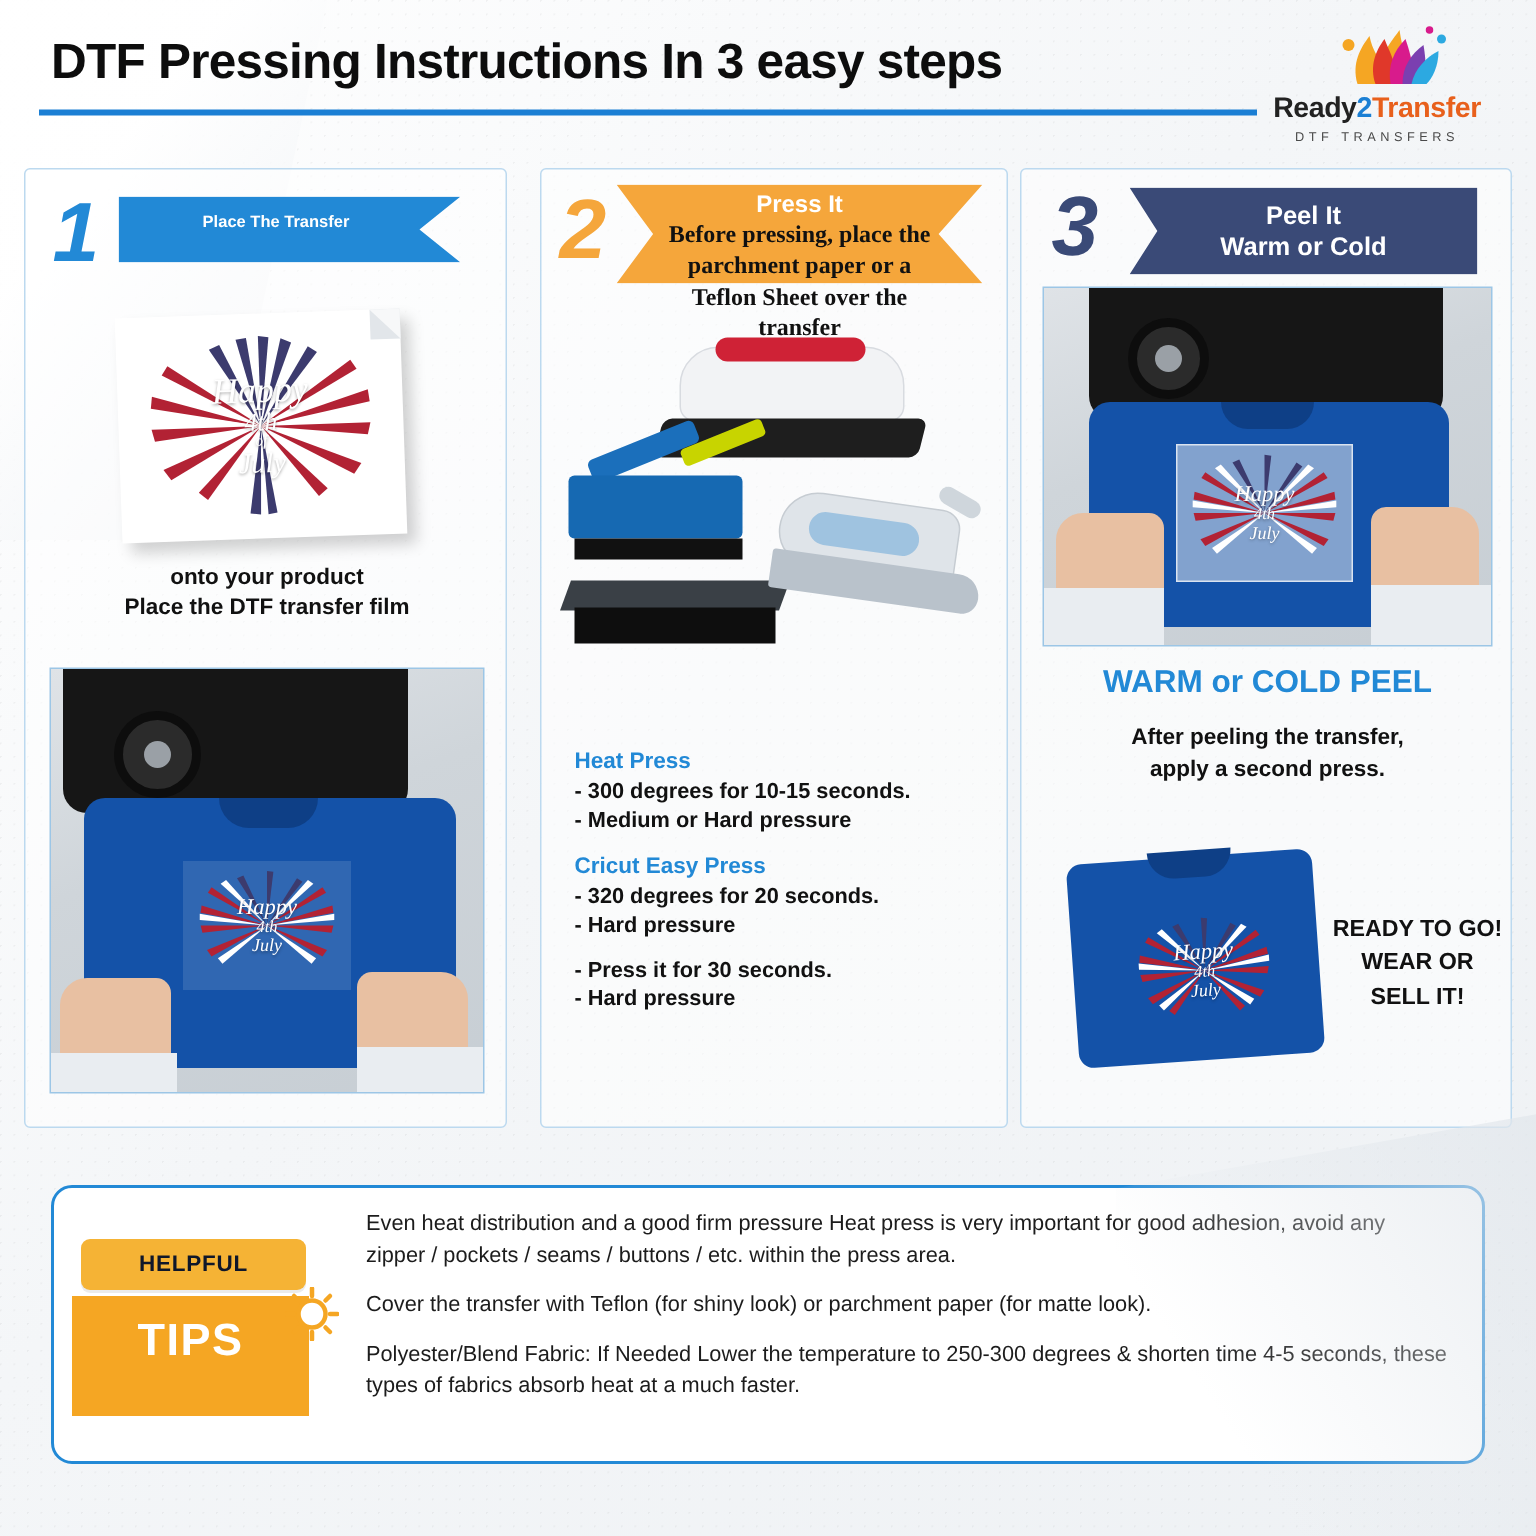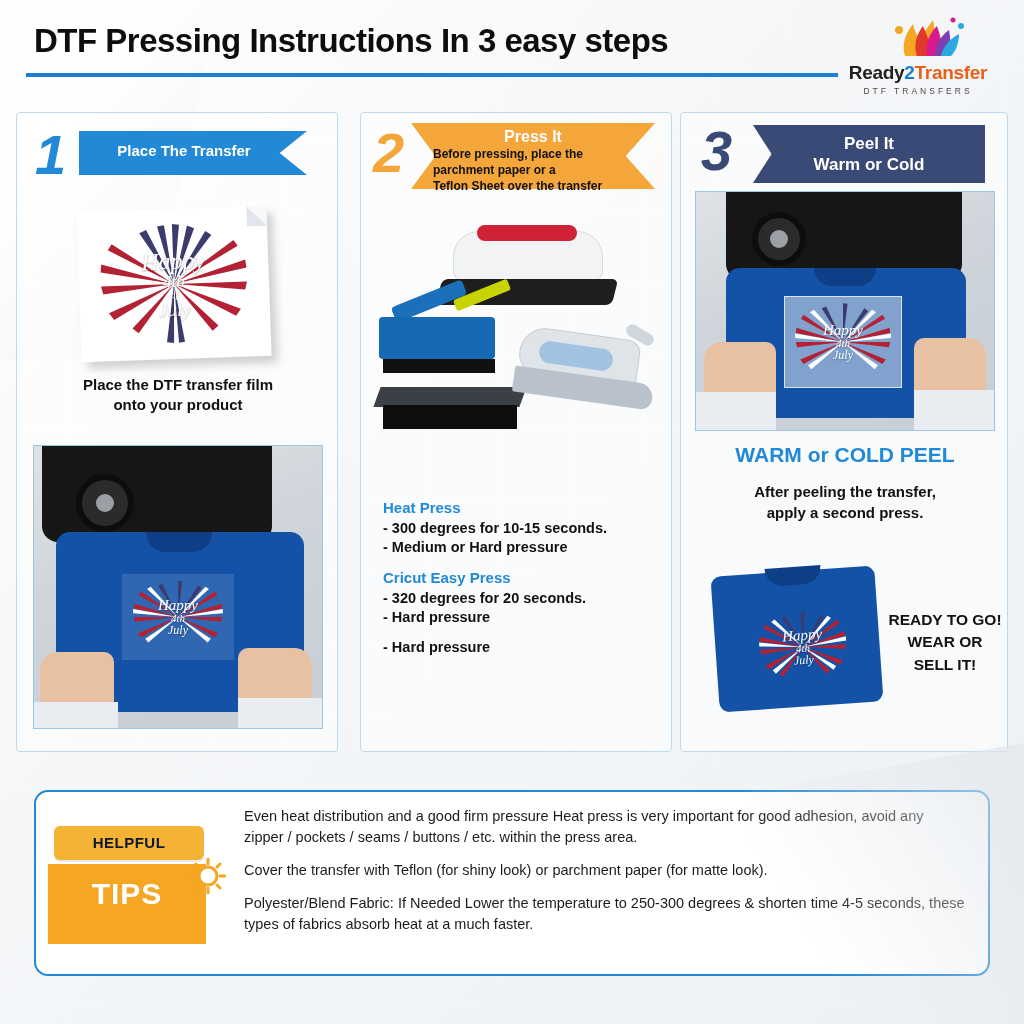--- a/index.html
+++ b/index.html
@@ -66,28 +66,28 @@
   .stepnum {
     position:absolute; font-size:56px; font-weight:bold; line-height:1;
     font-style:italic;
   }
   .ribbon { position:absolute; height:44px; color:#fff; font-weight:bold; }
   .ribbon .rb-label { position:relative; z-index:2; display:block; text-align:center; line-height:1.05; }
 
   
   .r1 { left:62px; top:18px; width:228px; }
   .r1 .shape { position:absolute; inset:0; background:#2289d6; clip-path:polygon(0 0,100% 0,88% 50%,100% 100%,0 100%); }
-  .r1 .rb-label { padding-top:12px; font-size:15px; padding-right:18px;}
+  .r1 .rb-label { padding-top:12px; font-size:11px; padding-right:18px;}
   .s1num { left:18px; top:14px; color:#2289d6; }
 
   
   .r2 { left:50px; top:10px; width:244px; height:66px; }
   .r2 .shape { position:absolute; inset:0; background:#f5a63b; clip-path:polygon(0 0,100% 0,88% 50%,100% 100%,0 100%,10% 50%); }
   .r2 .rb-label { padding-top:6px; font-size:16px; color:#fff; }
-  .r2 .rb-sub { position:relative; z-index:2; display:block; font-size:12px; color:#111; line-height:1.25; font-weight:bold; padding:1px 22px 0 22px;}
+  .r2 .rb-sub { position:relative; z-index:2; display:block; text-align:center; font-size:16px; color:#111; line-height:1.25; font-weight:bold; padding:1px 22px 0 22px;font-family:Liberation Serif, serif;}
   .s2num { left:12px; top:12px; color:#f5a63b; }
 
   
   .r3 { left:72px; top:12px; width:232px; height:58px; }
   .r3 .shape { position:absolute; inset:0; background:#3a4a77; clip-path:polygon(0 0,100% 0,100% 100%,0 100%,8% 50%); }
   .r3 .rb-label { padding-top:8px; font-size:17px; line-height:1.25; }
   .s3num { left:20px; top:10px; color:#3a4a77; }
 
   .caption { position:absolute; text-align:center; font-weight:bold; color:#111; }
 
@@ -236,22 +236,22 @@
           <div class="script" style="font-size:21px;">
             <div style="font-size:24px;">Happy</div>
             <div style="font-size:17px;">4th</div>
             <div style="font-size:10px;">of</div>
             <div style="font-size:19px;">July</div>
           </div>
         </div>
       </div>
 
       <div class="caption" style="left:10px; top:262px; width:302px; font-size:15px; line-height:1.35;">
+        <div>onto your product</div>
         <div>Place the DTF transfer film</div>
-        <div>onto your product</div>
       </div>
 
       <div class="photo photo-border shirt-photo" style="left:16px; top:332px; width:290px; height:284px;">
         <div class="press-black" style="position:absolute; left:8px; top:0; width:230px; height:96px; border-radius:0 0 16px 16px;"></div>
         <div style="position:absolute;left:42px;top:28px;width:58px;height:58px;border-radius:50%;background:#2b2b2b;border:6px solid #0d0d0d;"></div>
         <div style="position:absolute;left:62px;top:48px;width:18px;height:18px;border-radius:50%;background:#9aa0a6;"></div>
         <div class="shirt-blue" style="left:22px; top:86px; width:248px; height:180px; border-radius:14px 14px 6px 6px;"></div>
         <div style="position:absolute;left:112px;top:86px;width:66px;height:20px;border-radius:0 0 34px 34px;background:#0e3f86;"></div>
         <div style="position:absolute;left:88px;top:128px;width:112px;height:86px;background:rgba(255,255,255,.12);">
           <div class="design">
@@ -333,20 +333,21 @@
           <h4>Heat Press</h4>
           <p>- 300 degrees for 10-15 seconds.</p>
           <p>- Medium or Hard pressure</p>
         </div>
         <div class="grp">
           <h4>Cricut Easy Press</h4>
           <p>- 320 degrees for 20 seconds.</p>
           <p>- Hard pressure</p>
         </div>
         <div class="grp">
+          <p>- Press it for 30 seconds.</p>
           <p>- Hard pressure</p>
         </div>
       </div>
     </div>
 
     <div class="col c3">
       <div class="stepnum s3num">3</div>
       <div class="ribbon r3">
         <div class="shape"></div>
         <span class="rb-label">

